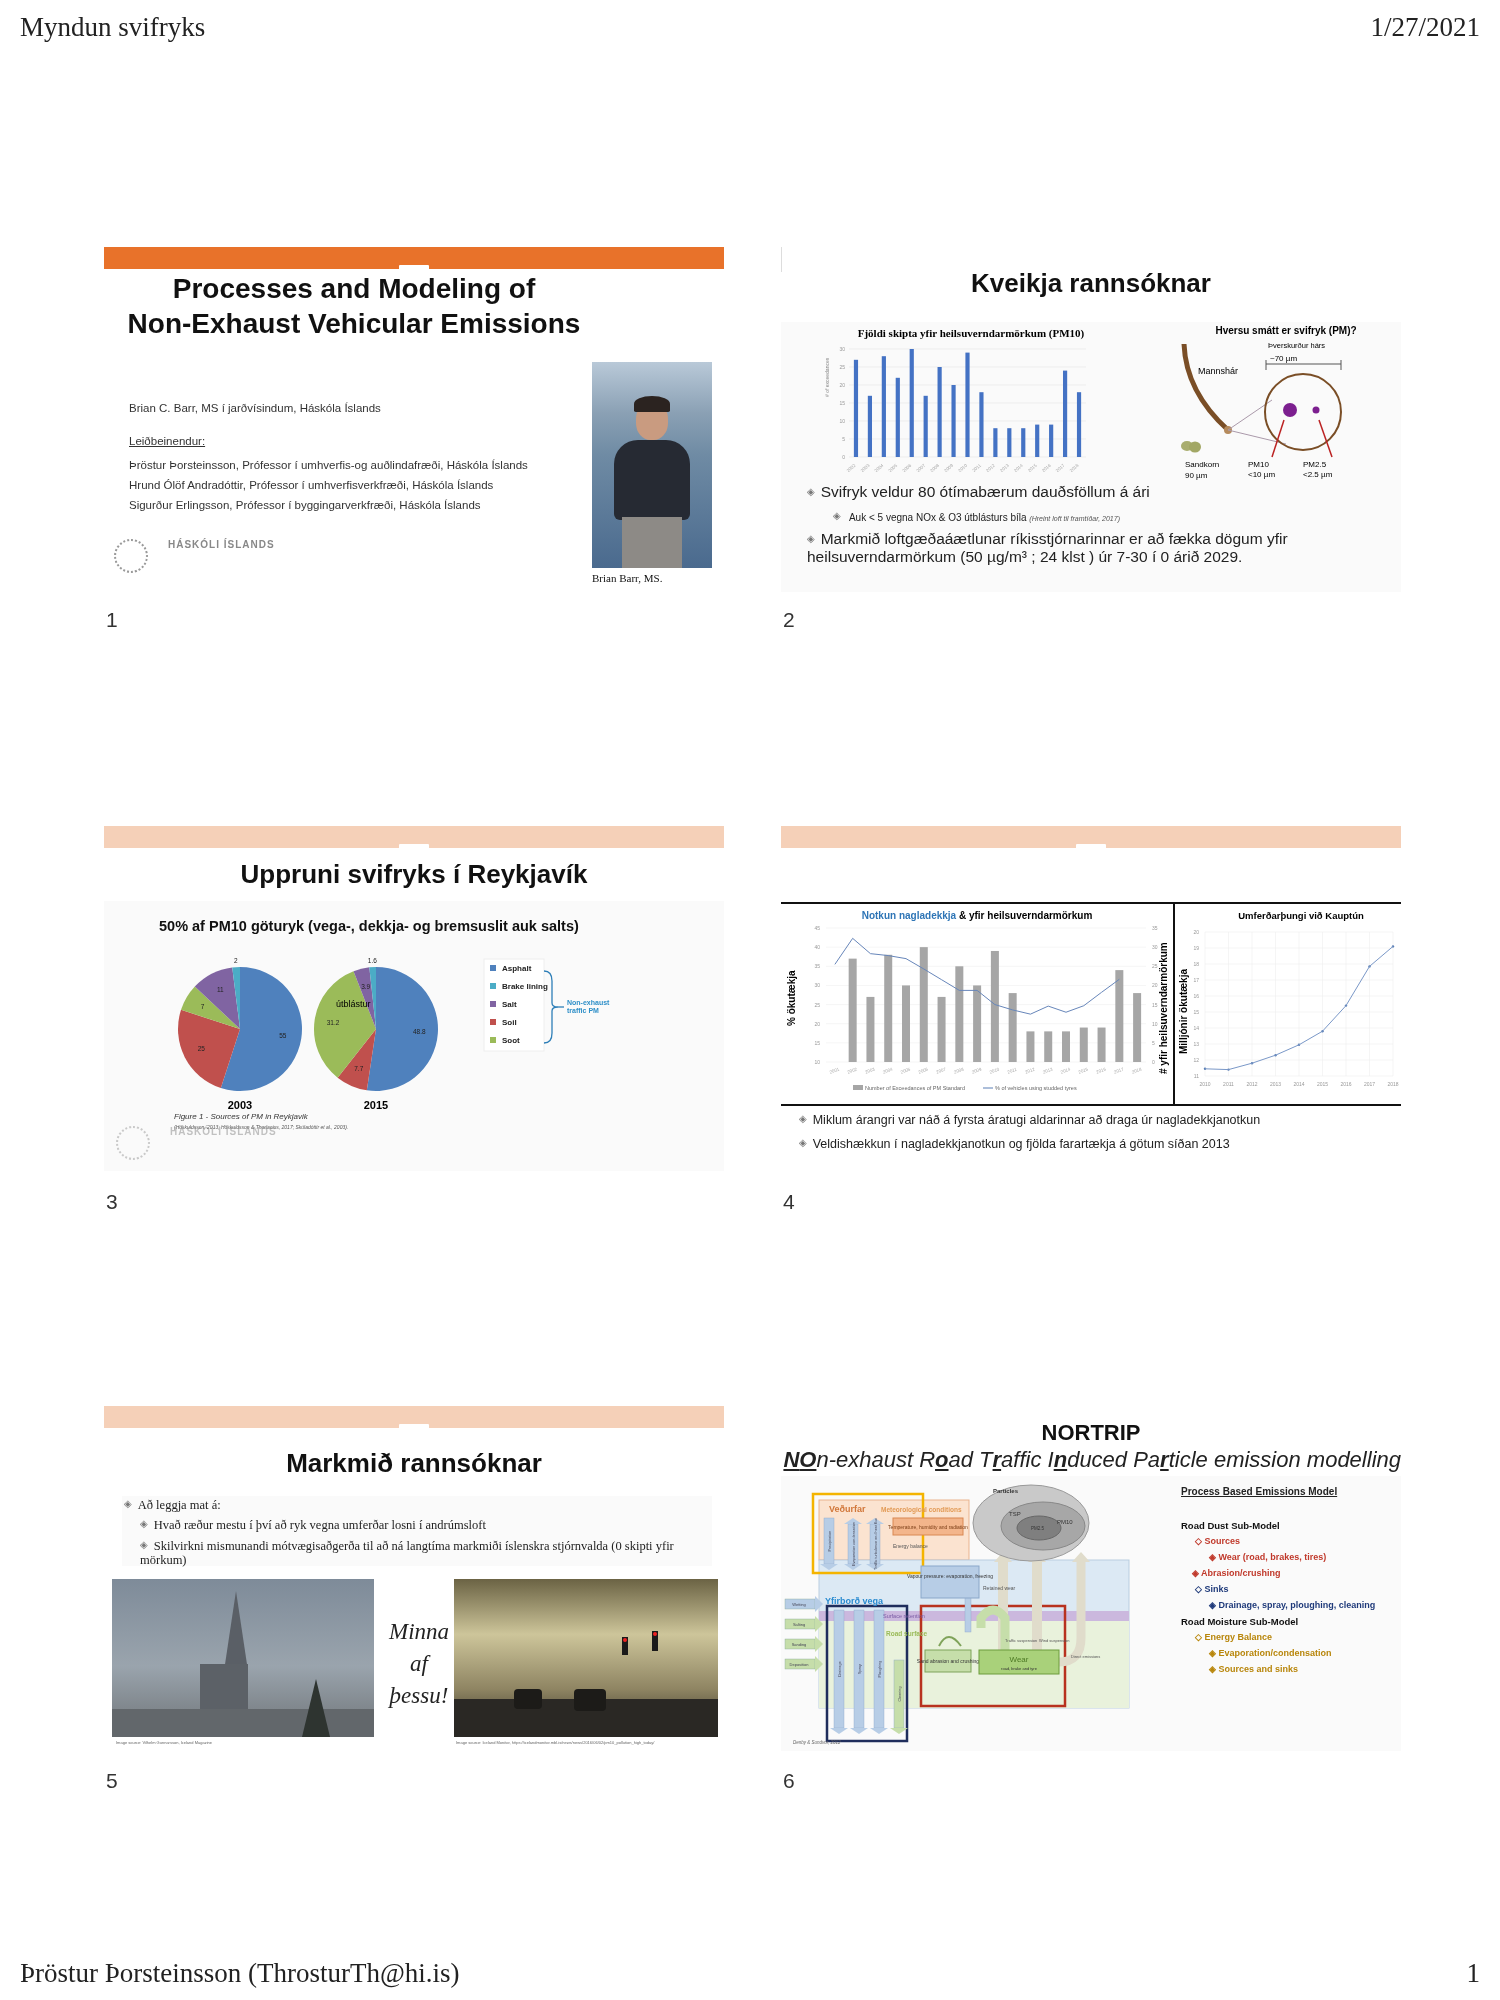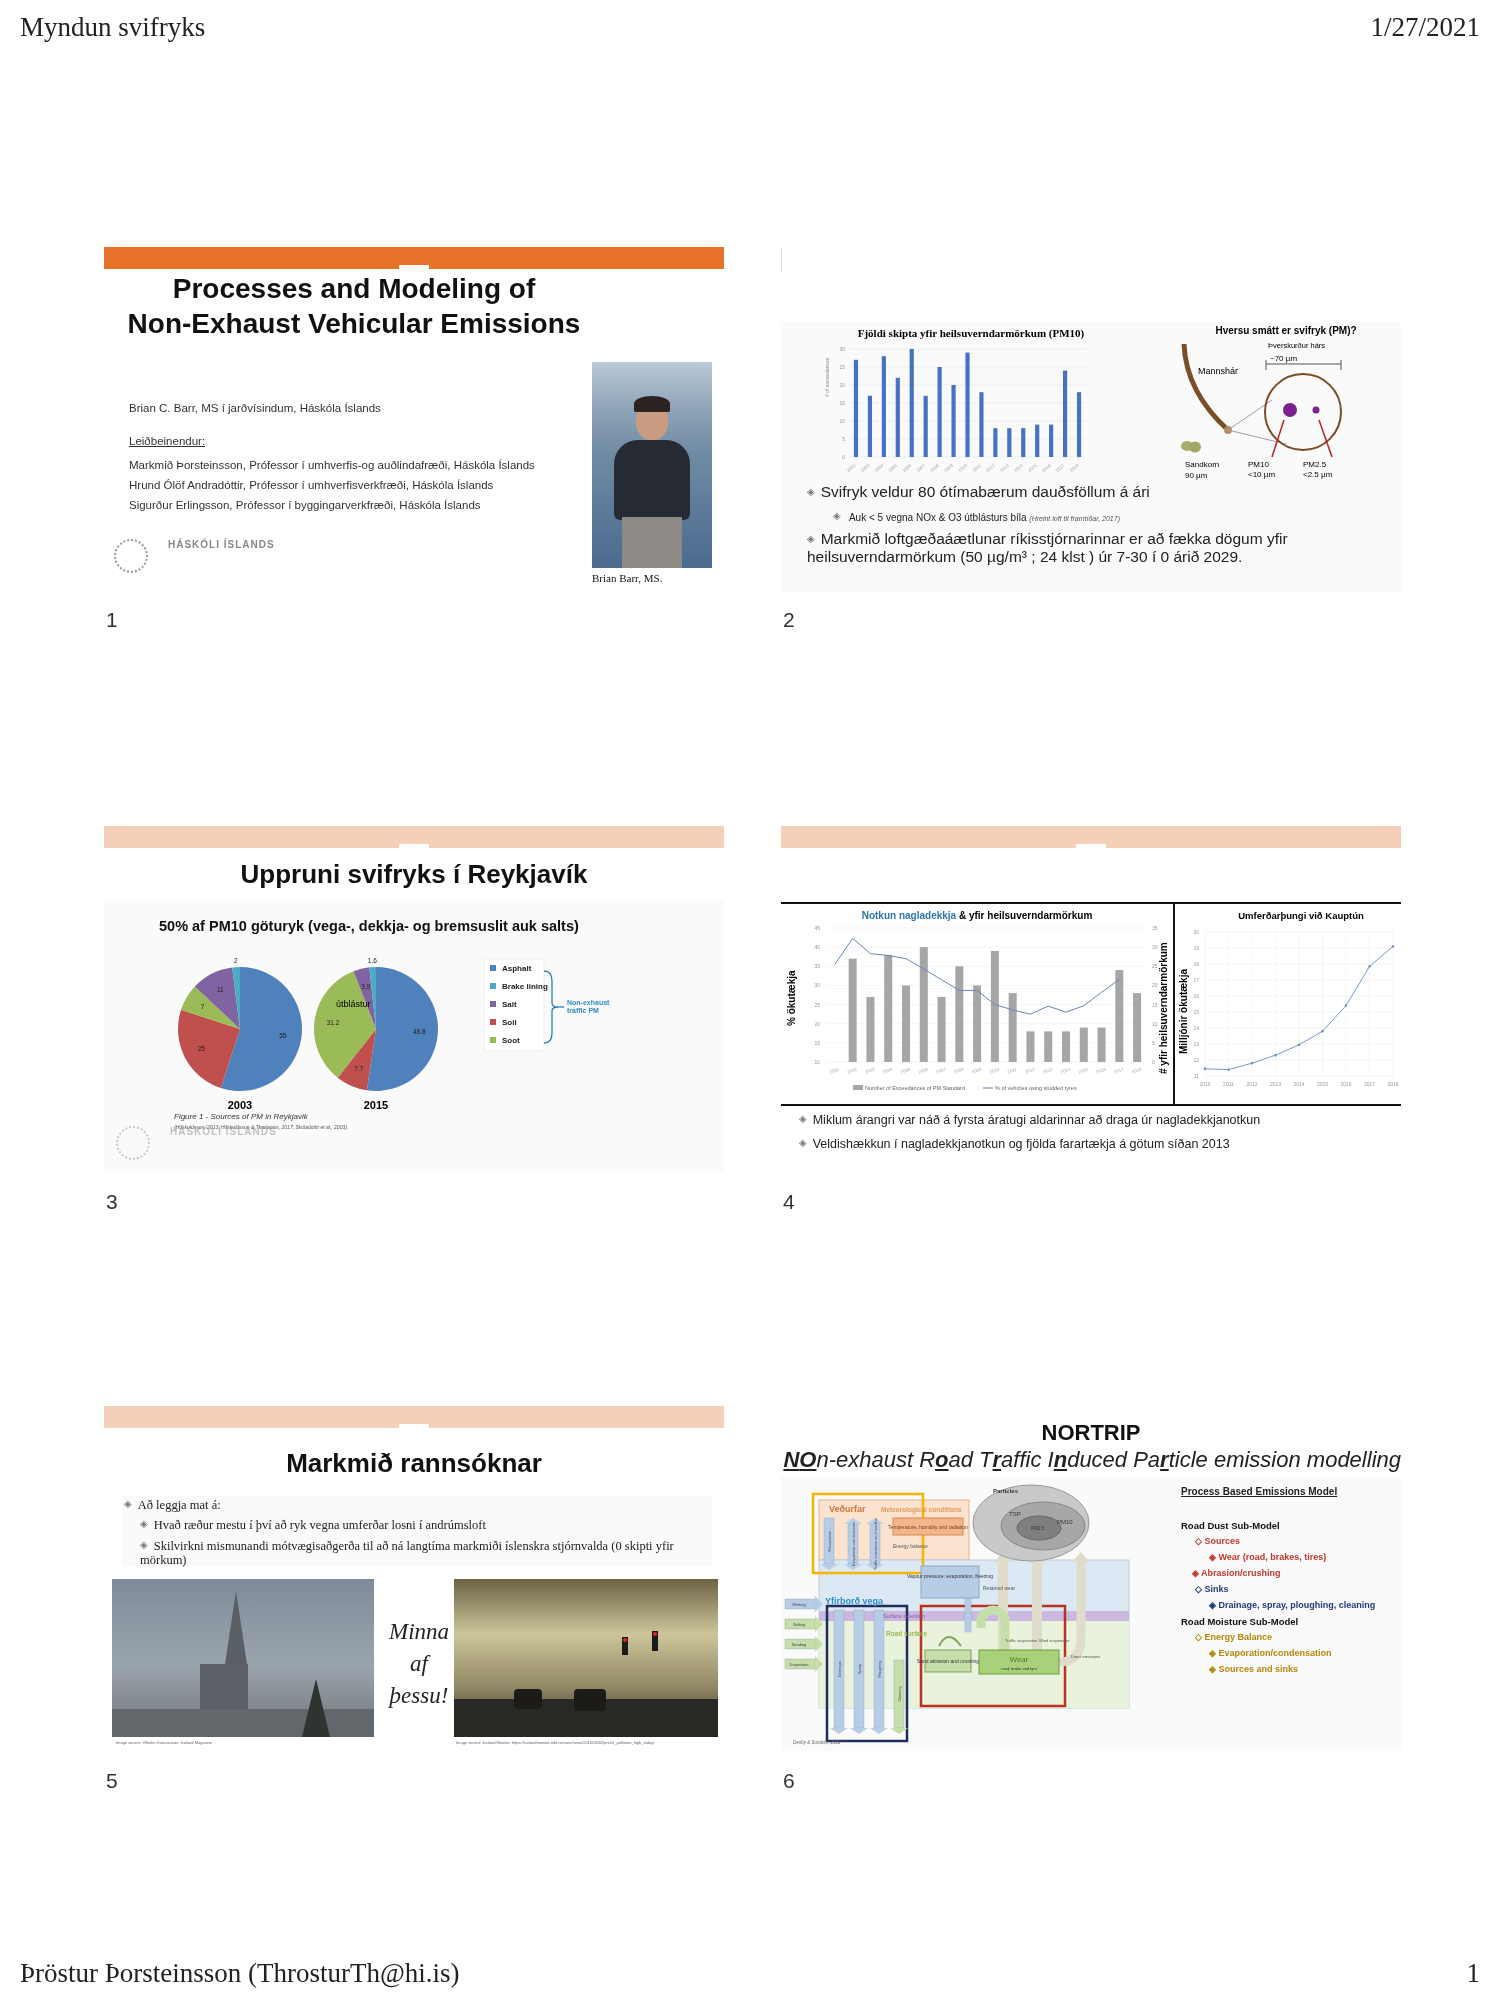--- a/index.html
+++ b/index.html
@@ -37,40 +37,41 @@
   <div class="topbar orange">
       <div class="tab"></div>
     </div>
   <div class="title" style="top:24px;font-size:28px;line-height:35px;left:-60px;">
     <div>Processes and Modeling of</div>
     <div>Non-Exhaust Vehicular Emissions</div>
   </div>
   <div style="position:absolute;left:25px;top:155px;font-size:11.5px;color:#333;">Brian C. Barr, MS í jarðvísindum, Háskóla Íslands</div>
   <div style="position:absolute;left:25px;top:188px;font-size:11.5px;color:#333;text-decoration:underline;">Leiðbeinendur:</div>
   <div style="position:absolute;left:25px;top:208px;font-size:11.5px;color:#333;line-height:20px;">
-    <div>Markmið Þorsteinsson, Prófessor í umhverfis-og auðlindafræði, Háskóla Íslands</div>
+    <div>Þröstur Þorsteinsson, Prófessor í umhverfis-og auðlindafræði, Háskóla Íslands</div>
     <div>Hrund Ólöf Andradóttir, Prófessor í umhverfisverkfræði, Háskóla Íslands</div>
     <div>Sigurður Erlingsson, Prófessor í byggingarverkfræði, Háskóla Íslands</div>
   </div>
   <div style="position:absolute;left:488px;top:115px;width:120px;height:206px;background:linear-gradient(#b9c9d8 0%,#8aa0b4 25%,#6f8ba4 45%,#4a6a8e 100%);overflow:hidden;">
     <div style="position:absolute;left:44px;top:40px;width:32px;height:38px;border-radius:45%;background:#c99b80;"></div>
     <div style="position:absolute;left:42px;top:34px;width:36px;height:16px;border-radius:50% 50% 10% 10%;background:#2b2320;"></div>
     <div style="position:absolute;left:22px;top:78px;width:76px;height:80px;border-radius:24px 24px 6px 6px;background:#262a33;"></div>
     <div style="position:absolute;left:30px;top:155px;width:60px;height:55px;background:#8d8a86;"></div>
   </div>
   <div class="serif" style="position:absolute;left:488px;top:325px;width:120px;font-size:11px;">Brian Barr, MS.</div>
   <div class="logo" style="left:10px;top:292px;">
     <div class="seal"></div>
     <span>HÁSKÓLI ÍSLANDS</span>
   </div>
 </div>
 <div class="slide-num" style="left:106px;top:608px;">1</div>
 
 <div class="slide" style="left:781px;top:247px;">
   <div style="position:absolute;left:0;top:0;width:1px;height:25px;background:#ddd;"></div>
+  <div class="title" style="top:21px;font-size:26px;">Kveikja rannsóknar</div>
   <div class="shade" style="left:0;top:75px;width:620px;height:270px;"></div>
   <svg style="position:absolute;left:40px;top:80px;" width="270" height="145">
     <text x="150" y="10" text-anchor="middle" font-size="11" font-weight="bold" class="serif" font-family="Liberation Serif">Fjöldi skipta yfir heilsuverndarmörkum (PM10)</text>
     <text x="8" y="70" font-size="5" fill="#888" transform="rotate(-90 8 70)"># of exceedances</text>
     <g id="bar-chart-1">
         <line x1="28" x2="265" y1="130" y2="130" stroke="#e6e6e6" stroke-width="0.6"></line>
         <text x="24" y="132" font-size="5" fill="#999" text-anchor="end">0</text>
         <line x1="28" x2="265" y1="112" y2="112" stroke="#e6e6e6" stroke-width="0.6"></line>
         <text x="24" y="114" font-size="5" fill="#999" text-anchor="end">5</text>
         <line x1="28" x2="265" y1="94" y2="94" stroke="#e6e6e6" stroke-width="0.6"></line>

